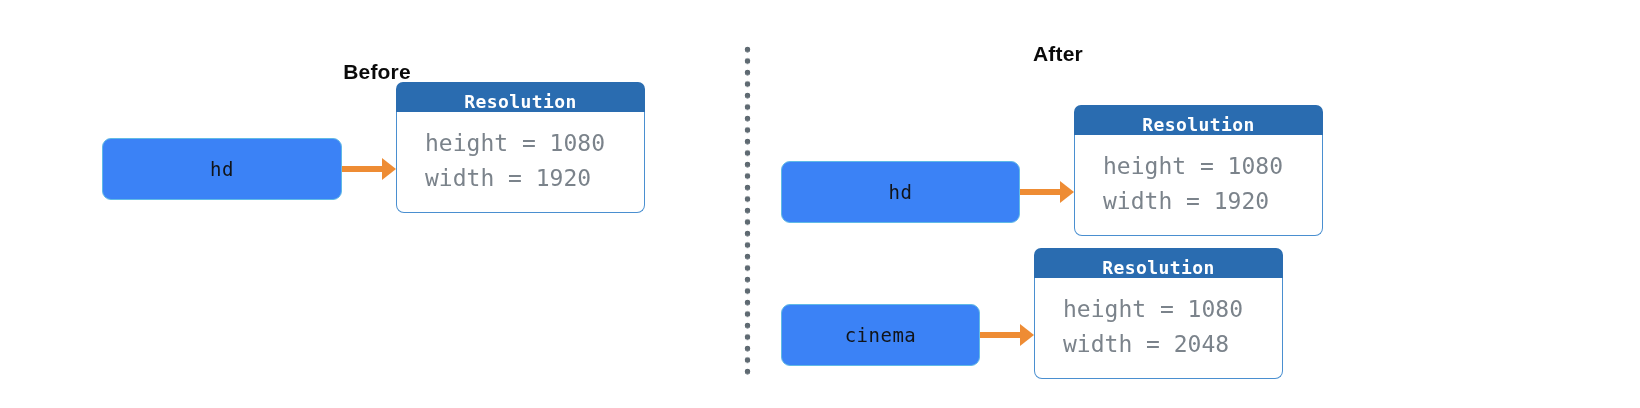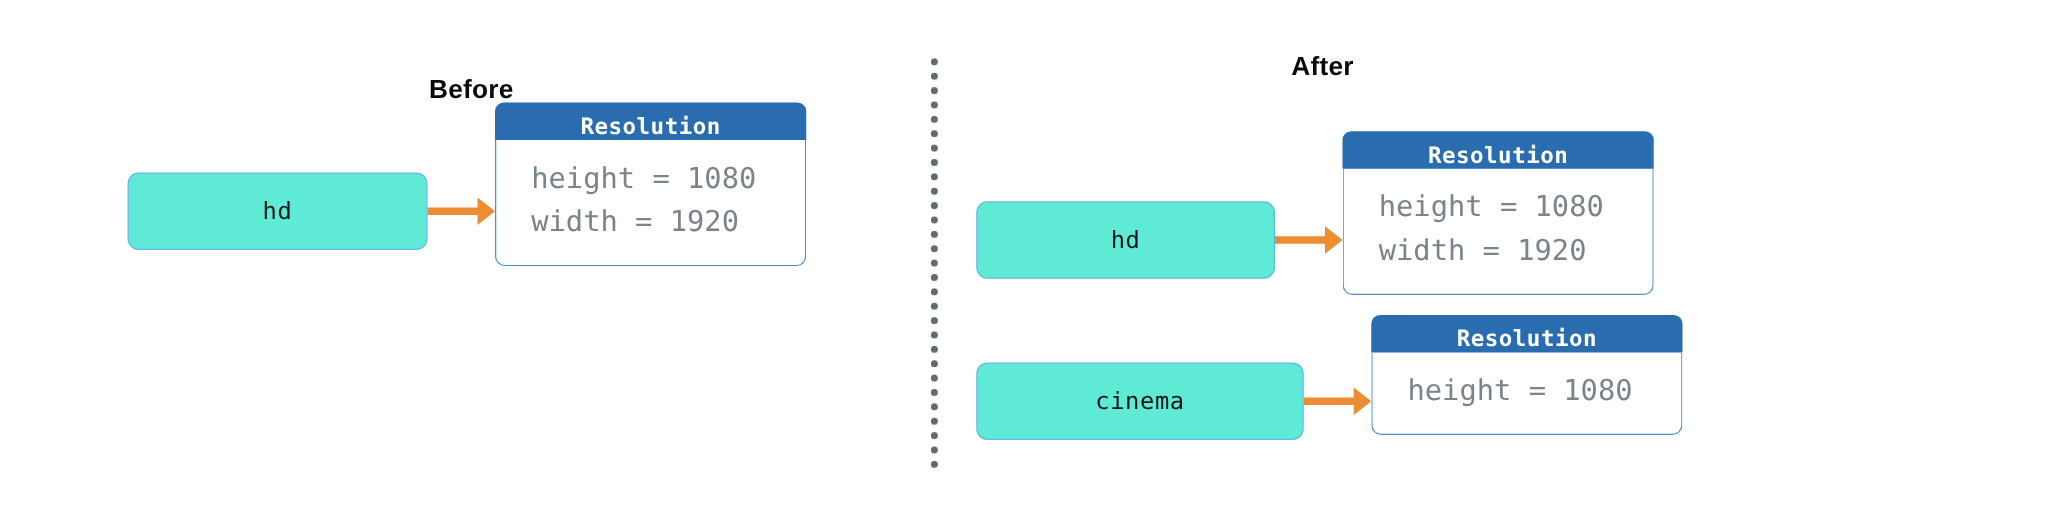--- a/index.html
+++ b/index.html
@@ -52,21 +52,21 @@
   .row {
     position: absolute;
     display: flex;
     align-items: center;
   }
 
   
   .key-box {
     box-sizing: border-box;
     height: 62px;
-    background: #5eead4;
+    background: #3b82f6;
     border: 1.6px solid #60bae6;
     border-radius: 9px;
     display: flex;
     align-items: center;
     justify-content: center;
   }
   .key-label {
     font-family: "DejaVu Sans Mono", "Liberation Mono", monospace;
     font-size: 19px;
     color: #111418;
@@ -186,31 +186,32 @@
       </div>
       <div class="card-body">
         <div class="card-field">height = 1080</div>
         <div class="card-field">width = 1920</div>
       </div>
     </div>
   </div>
 
   <div class="row" style="left:34px; top:267px;">
 
-    <div class="key-box" style="width:262px;">
+    <div class="key-box" style="width:199px;">
       <span class="key-label">cinema</span>
     </div>
 
     <div class="arrow" style="width:54px;">
       <span class="shaft"></span>
       <span class="head"></span>
     </div>
 
     <div class="card" style="width:249px; margin-top:-42px;">
       <div class="card-header">
         <span class="card-header-title">Resolution</span>
       </div>
       <div class="card-body">
         <div class="card-field">height = 1080</div>
+        <div class="card-field">width = 2048</div>
       </div>
     </div>
   </div>
 </div>
 
 </body></html>

